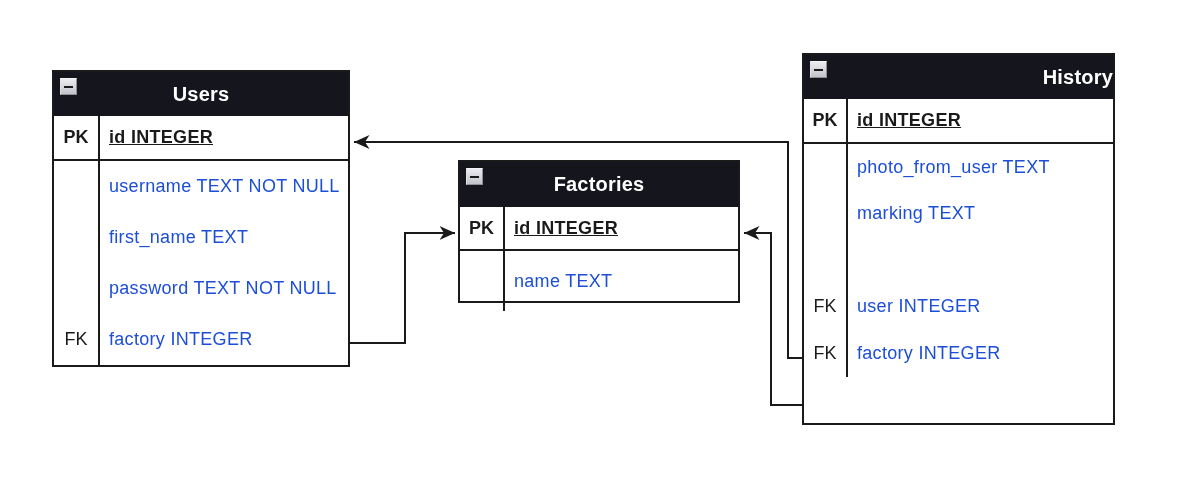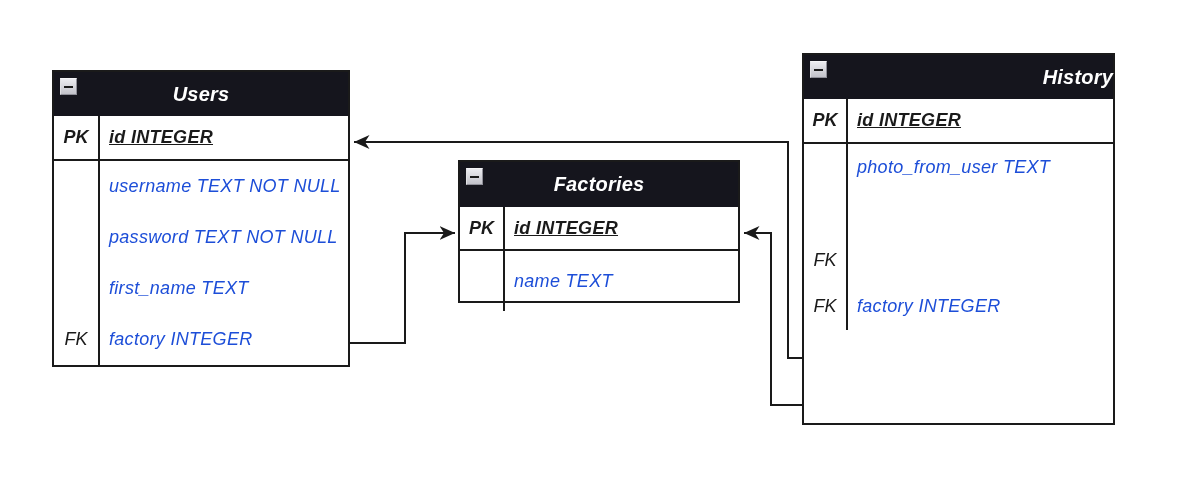--- a/index.html
+++ b/index.html
@@ -1,20 +1,20 @@
 <!DOCTYPE html>
 <html><head>
 <meta charset="utf-8">
 <style>
   html,body{margin:0;padding:0;}
   body{
     width:1186px;height:491px;position:relative;background:#ffffff;overflow:hidden;
     font-family:"Liberation Sans","DejaVu Sans",sans-serif;color:#1f1f1f;
   }
-  .canvas{position:absolute;inset:0;font-style:italic;}
+  .canvas{position:absolute;inset:0;}
   svg.wires{position:absolute;left:0;top:0;pointer-events:none;}
 
   .table{
     position:absolute;background:#ffffff;border:2px solid #1a1a1a;
     box-sizing:border-box;display:flex;flex-direction:column;
   }
   .thead{
     position:relative;background:#15151d;color:#ffffff;
     display:flex;align-items:center;justify-content:center;
     font-weight:bold;font-size:20px;letter-spacing:0.2px;flex:none;
@@ -87,25 +87,25 @@
     <div class="row pk-row">
       <div class="key-cell pk-key">PK</div>
       <div class="field-cell pk-field">id INTEGER</div>
     </div>
     <div class="row body-row">
       <div class="key-cell"></div>
       <div class="field-cell">username TEXT NOT NULL</div>
     </div>
     <div class="row body-row">
       <div class="key-cell"></div>
-      <div class="field-cell">password TEXT NOT NULL</div>
+      <div class="field-cell">first_name TEXT</div>
     </div>
     <div class="row body-row">
       <div class="key-cell"></div>
-      <div class="field-cell">first_name TEXT</div>
+      <div class="field-cell">password TEXT NOT NULL</div>
     </div>
     <div class="row body-row">
       <div class="key-cell">FK</div>
       <div class="field-cell">factory INTEGER</div>
     </div>
   </div>
 
   <div class="table t-factories">
     <div class="thead">
       <span class="collapse-btn">
@@ -133,23 +133,28 @@
     <div class="row pk-row">
       <div class="key-cell pk-key">PK</div>
       <div class="field-cell pk-field">id INTEGER</div>
     </div>
     <div class="row body-row">
       <div class="key-cell"></div>
       <div class="field-cell">photo_from_user TEXT</div>
     </div>
     <div class="row body-row">
       <div class="key-cell"></div>
+      <div class="field-cell">marking TEXT</div>
+    </div>
+    <div class="row body-row">
+      <div class="key-cell"></div>
     </div>
     <div class="row body-row">
       <div class="key-cell">FK</div>
+      <div class="field-cell">user INTEGER</div>
     </div>
     <div class="row body-row">
       <div class="key-cell">FK</div>
       <div class="field-cell">factory INTEGER</div>
     </div>
   </div>
 
 </div>
 
 </body></html>

